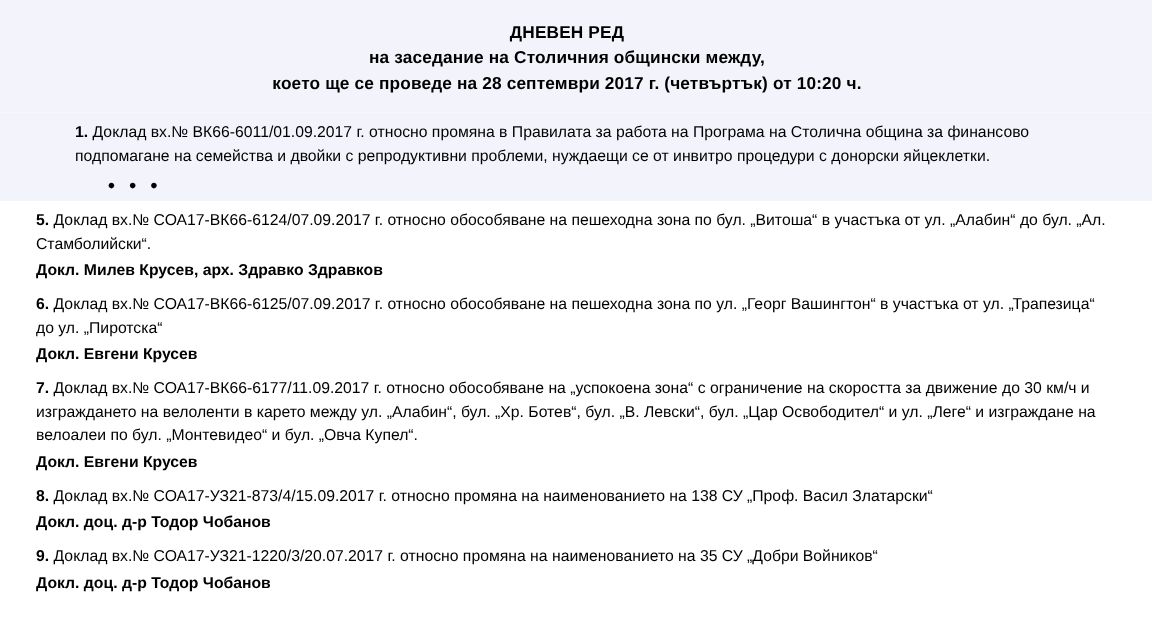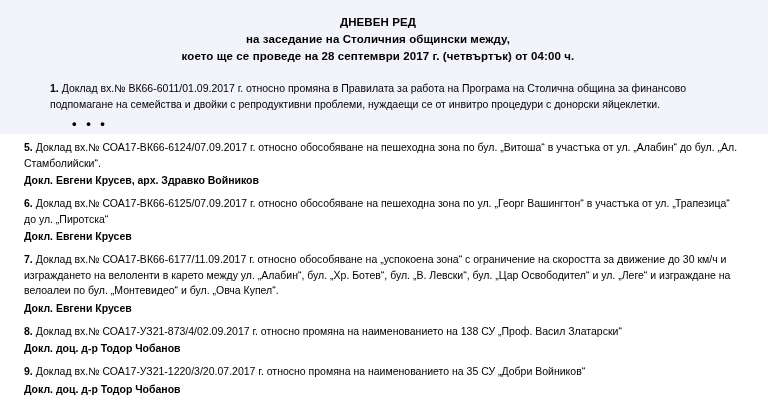--- a/index.html
+++ b/index.html
@@ -75,51 +75,51 @@
   }
 </style>
 </head>
 <body>
 
 <div class="page">
 
   <div class="header">
     <div class="line title">ДНЕВЕН РЕД</div>
     <div class="line">на заседание на Столичния общински между,</div>
-    <div class="line">което ще се проведе на 28 септември 2017 г. (четвъртък) от 04:00 ч.</div>
+    <div class="line">което ще се проведе на 28 септември 2017 г. (четвъртък) от 10:20 ч.</div>
   </div>
 
   <div class="band group-tint">
     <div class="items">
       <div class="item">
         <div class="body"><span class="num">1.</span> <span>Доклад вх.№ ВК66-6011/01.09.2017 г. относно промяна в Правилата за работа на Програма на Столична община за финансово подпомагане на семейства и двойки с репродуктивни проблеми, нуждаещи се от инвитро процедури с донорски яйцеклетки.</span></div>
       </div>
       <div class="dots">• • •</div>
     </div>
   </div>
 
   <div class="group-white">
     <div class="items">
       <div class="item">
         <div class="body"><span class="num">5.</span> <span>Доклад вх.№ СОА17-ВК66-6124/07.09.2017 г. относно обособяване на пешеходна зона по бул. „Витоша“ в участъка от ул. „Алабин“ до бул. „Ал. Стамболийски“.</span></div>
-        <div class="reporter">Докл. Евгени Крусев, арх. Здравко Войников</div>
+        <div class="reporter">Докл. Милев Крусев, арх. Здравко Здравков</div>
       </div>
 
       <div class="item">
         <div class="body"><span class="num">6.</span> <span>Доклад вх.№ СОА17-ВК66-6125/07.09.2017 г. относно обособяване на пешеходна зона по ул. „Георг Вашингтон“ в участъка от ул. „Трапезица“ до ул. „Пиротска“</span></div>
         <div class="reporter">Докл. Евгени Крусев</div>
       </div>
 
       <div class="item">
         <div class="body"><span class="num">7.</span> <span>Доклад вх.№ СОА17-ВК66-6177/11.09.2017 г. относно обособяване на „успокоена зона“ с ограничение на скоростта за движение до 30 км/ч и изграждането на велоленти в карето между ул. „Алабин“, бул. „Хр. Ботев“, бул. „В. Левски“, бул. „Цар Освободител“ и ул. „Леге“ и изграждане на велоалеи по бул. „Монтевидео“ и бул. „Овча Купел“.</span></div>
         <div class="reporter">Докл. Евгени Крусев</div>
       </div>
 
       <div class="item">
-        <div class="body"><span class="num">8.</span> <span>Доклад вх.№ СОА17-УЗ21-873/4/02.09.2017 г. относно промяна на наименованието на 138 СУ „Проф. Васил Златарски“</span></div>
+        <div class="body"><span class="num">8.</span> <span>Доклад вх.№ СОА17-УЗ21-873/4/15.09.2017 г. относно промяна на наименованието на 138 СУ „Проф. Васил Златарски“</span></div>
         <div class="reporter">Докл. доц. д-р Тодор Чобанов</div>
       </div>
 
       <div class="item">
         <div class="body"><span class="num">9.</span> <span>Доклад вх.№ СОА17-УЗ21-1220/3/20.07.2017 г. относно промяна на наименованието на 35 СУ „Добри Войников“</span></div>
         <div class="reporter">Докл. доц. д-р Тодор Чобанов</div>
       </div>
 
     </div>
   </div>

